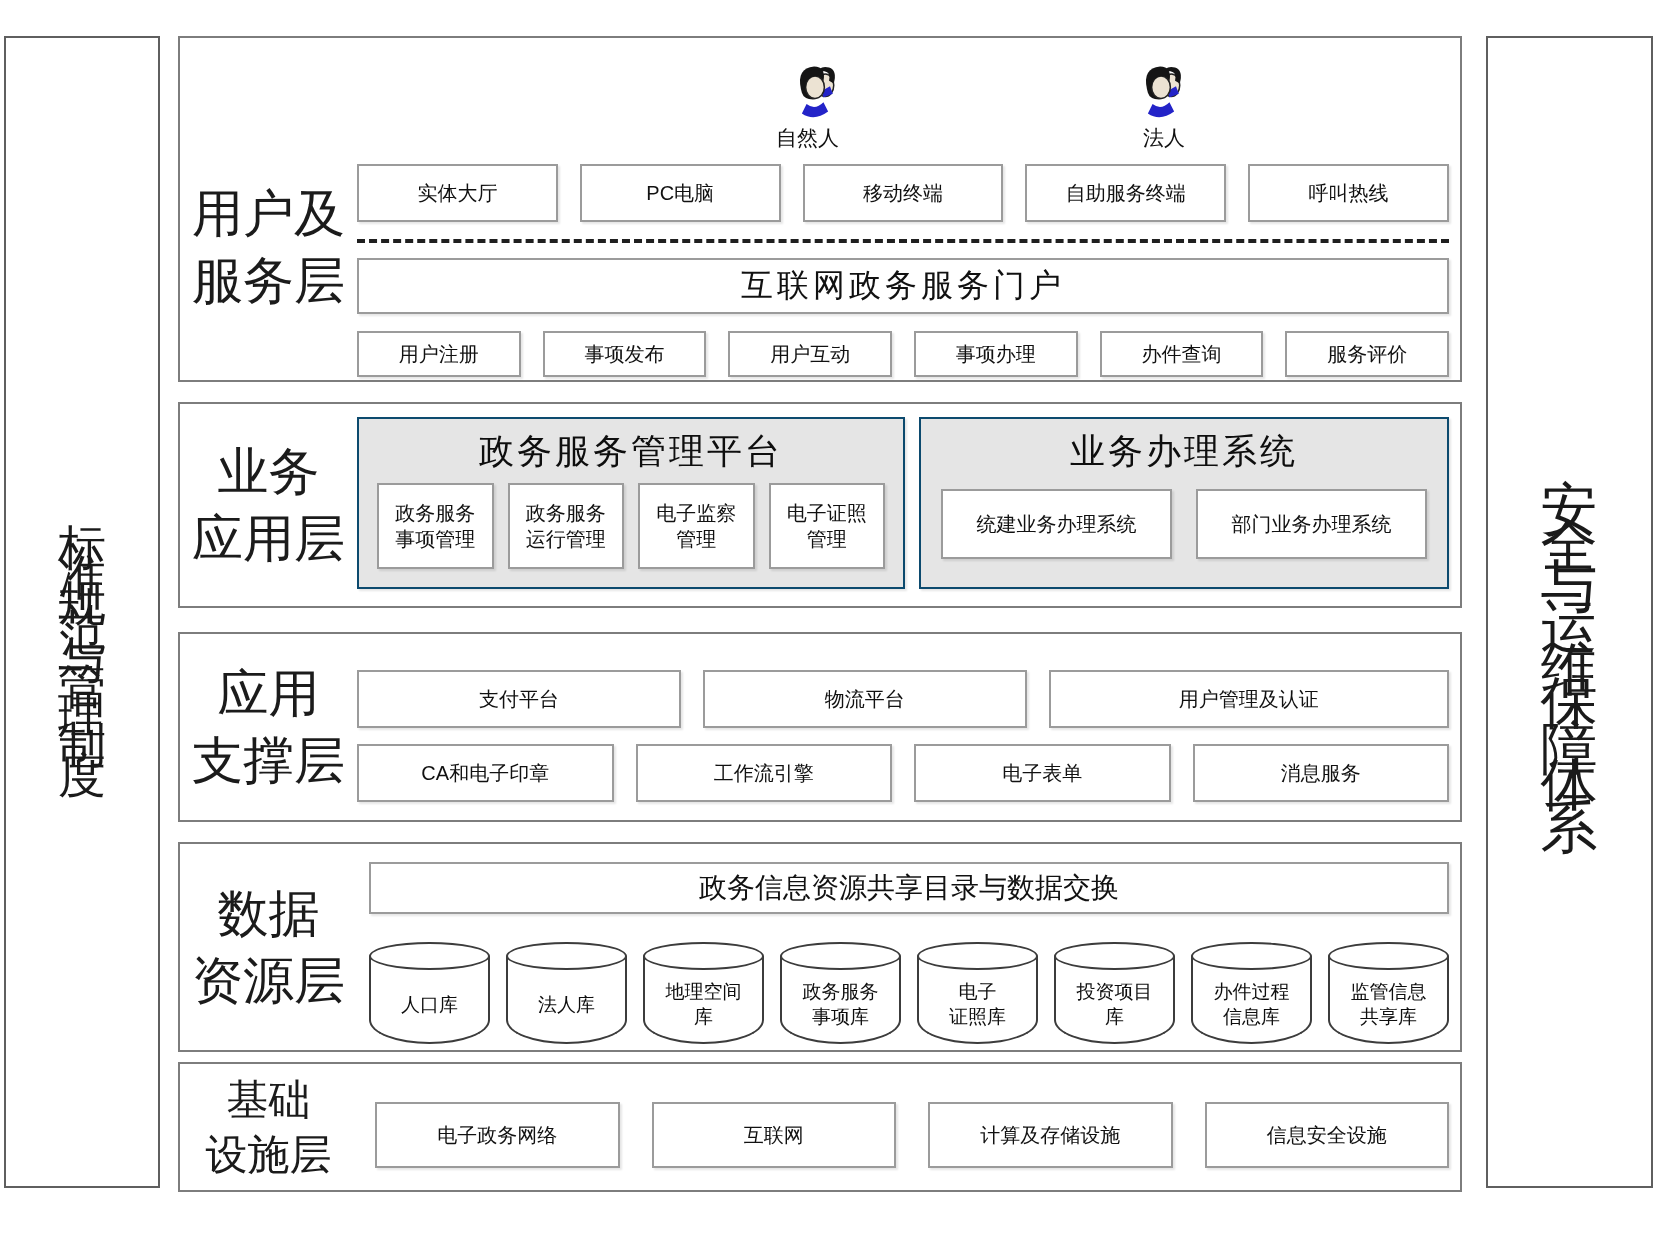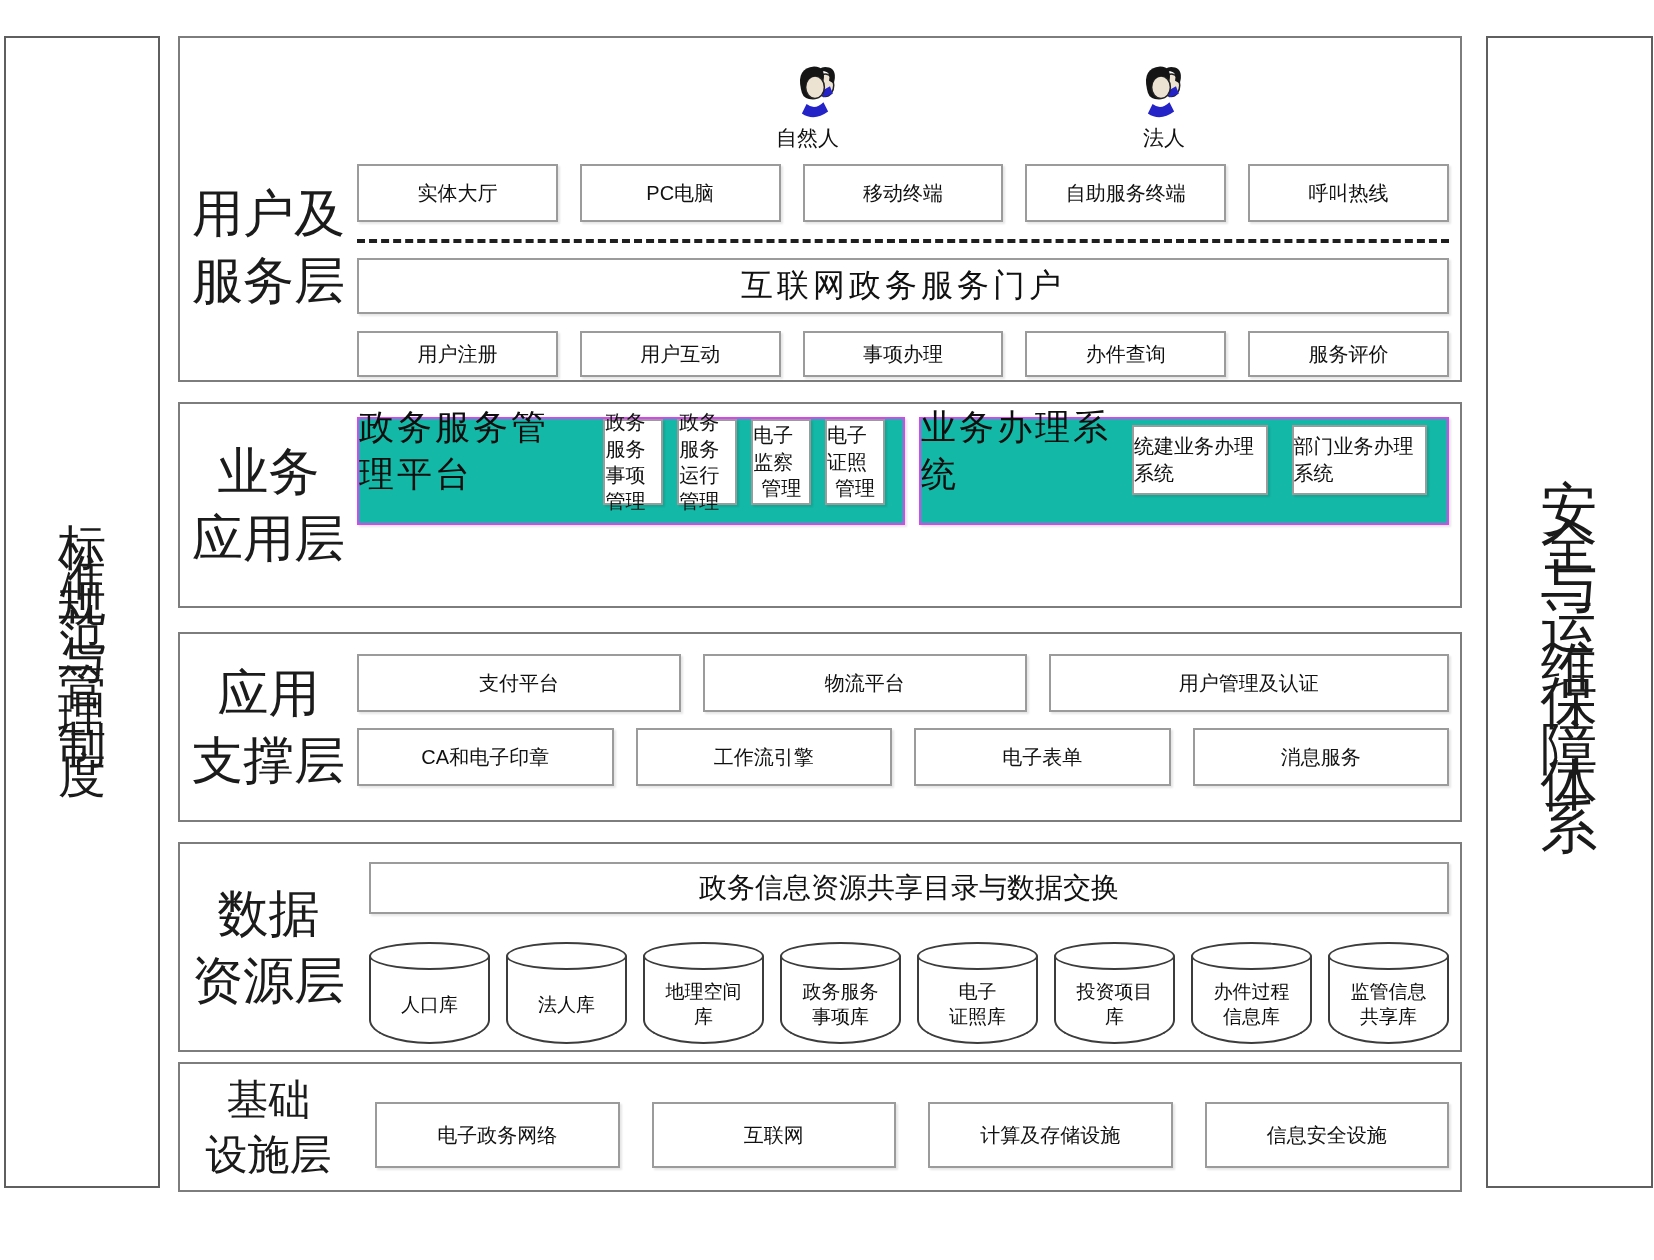--- a/index.html
+++ b/index.html
@@ -27,51 +27,51 @@
 
   .layer-label { width:177px; flex:none; display:flex; flex-direction:column; justify-content:center;
                  align-items:center; font-size:51px; line-height:1.32; color:#1b1b1b; }
   .l1 .layer-label { justify-content:flex-start; padding-top:142px; box-sizing:border-box; }
   .l5 .layer-label { font-size:42px; }
 
   .layer-content { flex:1; position:relative; padding-right:11px; box-sizing:border-box; }
 
   .row { display:flex; gap:22px; }
   .box { border:2px solid #9b9b9b; background:#fff; box-sizing:border-box;
-         display:flex; align-items:center; justify-content:center; text-align:left;
+         display:flex; align-items:center; justify-content:center; text-align:right;
          font-size:20px; color:#111; box-shadow:2px 2px 2px rgba(0,0,0,0.10); }
 
   
   .channels  { margin-top:126px; }
   .channels .box { flex:1; height:58px; }
   .dashed { border-top:4px dashed #1f1f1f; height:0; margin:17px 0 15px 0; }
   .portal { height:56px; font-size:32px; letter-spacing:4px; }
   .functions { margin-top:17px; }
   .functions .box { flex:1; height:46px; }
   .person { position:absolute; top:22px; display:flex; flex-direction:column; align-items:flex-end;
             width:96px; font-size:21px; color:#111; }
   .person svg { display:block; margin-bottom:4px; }
   .person.p1 { left:386px; }
   .person.p2 { left:732px; }
 
   
   .groups { display:flex; gap:14px; padding-top:13px; }
-  .gbox { border:2px solid #d946ef; background:#14b8a6; box-shadow:2px 2px 2px rgba(0,0,0,0.10);
-          box-sizing:border-box; display:flex; flex-direction:row; }
+  .gbox { border:2px solid #0c4a6e; background:#e5e5e5; box-shadow:2px 2px 2px rgba(0,0,0,0.10);
+          box-sizing:border-box; display:flex; flex-direction:column; }
   .gbox.ga { width:548px; flex:none; }
   .gbox.gb { flex:1; }
   .gtitle { height:64px; display:flex; align-items:center; justify-content:center;
             font-size:35px; letter-spacing:3px; color:#0e0e0e; }
   .gitems { display:flex; gap:14px; padding:0 18px 18px 18px; }
   .ga .gitems .box { flex:1; height:86px; flex-direction:column; line-height:1.32; font-size:20px; }
   .gb .gitems { padding:6px 20px 18px 20px; gap:24px; }
   .gb .gitems .box { flex:1; height:70px; font-size:20px; }
 
   
-  .sup1 { margin-top:20px; }
+  .sup1 { margin-top:36px; }
   .sup1 .box { height:58px; }
   .sup1 .b1, .sup1 .b2 { flex:1; }
   .sup1 .b3 { flex:1.24; }
   .sup2 { margin-top:16px; }
   .sup2 .box { flex:1; height:58px; }
 
   
   .exchange { margin-top:18px; height:52px; font-size:28px; }
   .cylrow { display:flex; gap:16px; margin-top:28px; }
   .cyl { flex:1; position:relative; height:102px; }
@@ -140,20 +140,21 @@
         <div class="box">自助服务终端</div>
         <div class="box">呼叫热线</div>
       </div>
 
       <div class="dashed"></div>
 
       <div class="box portal">互联网政务服务门户</div>
 
       <div class="row functions">
         <div class="box">用户注册</div>
+        <div class="box">事项发布</div>
         <div class="box">用户互动</div>
         <div class="box">事项办理</div>
         <div class="box">办件查询</div>
         <div class="box">服务评价</div>
       </div>
     </div>
   </section>
 
   <section class="layer l2">
     <div class="layer-label">

